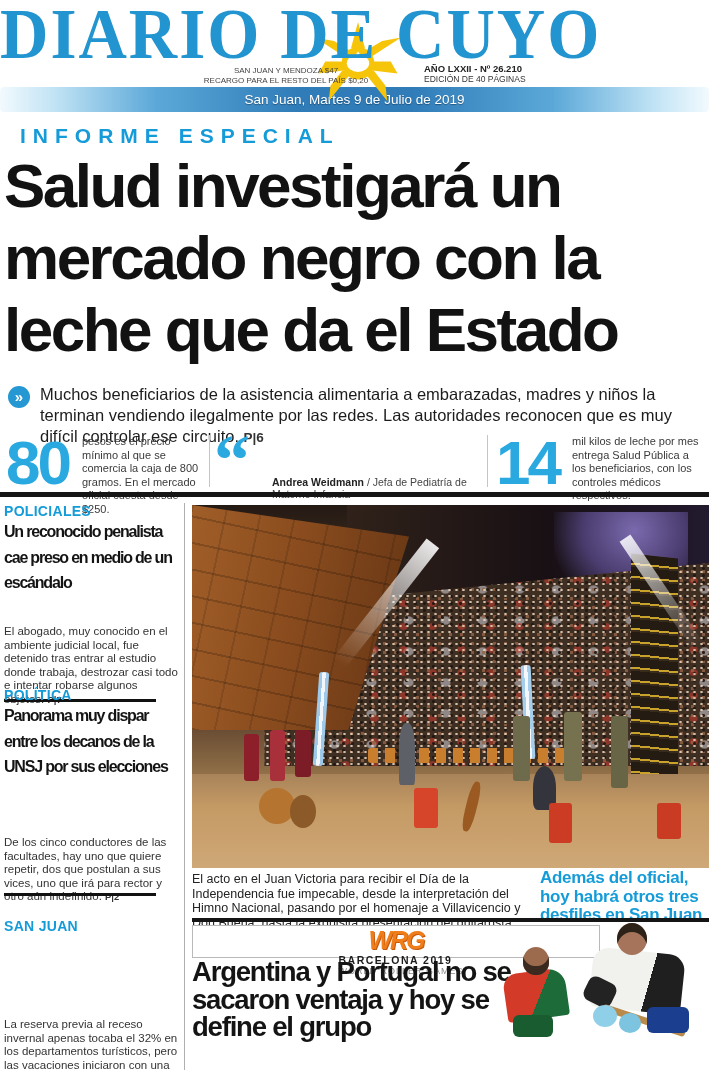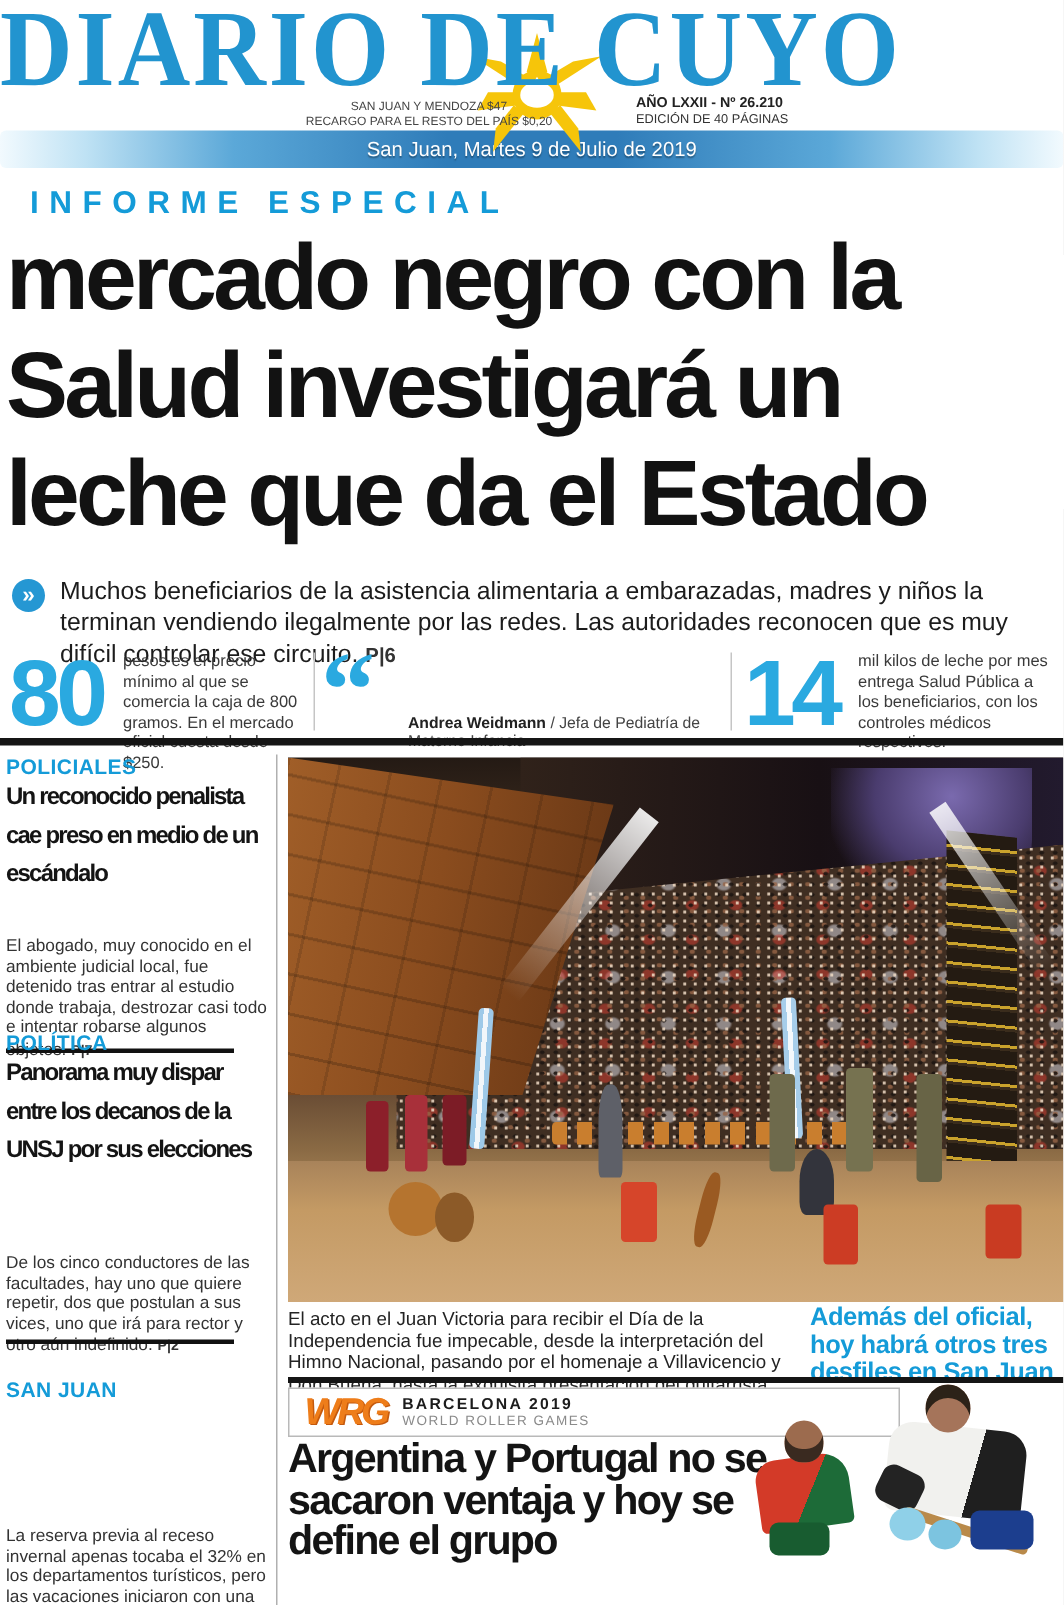--- a/index.html
+++ b/index.html
@@ -112,21 +112,21 @@
     font-size:43px; line-height:46px; letter-spacing:-1px; text-shadow:0 2px 6px rgba(0,0,0,.55); }
 
   
   .caption{ position:absolute; left:192px; top:872px; width:336px; font-size:12.5px; line-height:14.5px; color:#232323; }
   .side-note{ position:absolute; left:540px; top:869px; width:170px; font-weight:bold;
     font-size:17px; line-height:18.5px; color:#149bd8; letter-spacing:-.3px; }
   .main-rule{ position:absolute; left:192px; top:918px; width:517px; height:4px; background:#151515; }
 
   
   .wrg-box{ position:absolute; left:192px; top:925px; width:408px; height:33px; border:1px solid #b9b9b9;
-    display:flex; align-items:center; padding-left:10px; background:#fff; }
+    display:flex; align-items:center; padding-left:10px; background:#fff;flex-direction:column; }
   .wrg-mark{ font-weight:bold; font-style:italic; font-size:25px; color:#ee7d1a; letter-spacing:-2px;
     text-shadow:1px 1px 0 #c55a0e; margin-right:10px; }
   .wrg-lines{ line-height:10.5px; }
   .wrg-l1{ font-weight:bold; font-size:10.5px; letter-spacing:1.5px; color:#1c1c1c; }
   .wrg-l2{ font-size:9px; letter-spacing:1px; color:#8a8a8a; }
   .sp-head{ position:absolute; left:192px; top:958px; width:330px; font-weight:bold; color:#141414;
     font-size:27.5px; line-height:27.5px; letter-spacing:-1.2px; }
   .sp-body{ position:absolute; left:192px; top:1041px; width:512px; font-size:11.5px; line-height:13px; color:#333; }
 
   
@@ -176,22 +176,22 @@
       <div class="b">AÑO LXXII - Nº 26.210</div>
       <div>EDICIÓN DE 40 PÁGINAS</div>
     </div>
     <div class="ribbon">
       <span>San Juan, Martes 9 de Julio de 2019</span>
     </div>
   </header>
 
   <div class="kicker">INFORME ESPECIAL</div>
   <div class="headline">
+    <div>Salud investigará un</div>
     <div>mercado negro con la</div>
-    <div>Salud investigará un</div>
     <div>leche que da el Estado</div>
   </div>
   <div class="deck">
     <span class="deck-ic">»</span>
     <div class="deck-tx"><span>Muchos beneficiarios de la asistencia alimentaria a embarazadas, madres y niños la terminan vendiendo ilegalmente por las redes. Las autoridades reconocen que es muy difícil controlar ese circuito. </span><span class="pref">P|6</span></div>
   </div>
 
   <div class="stats">
     <div class="st-num" style="left:6px;">80</div>
     <div class="st-tx" style="left:82px; top:2px; width:122px;">pesos es el precio mínimo al que se comercia la caja de 800 gramos. En el mercado oficial cuesta desde $250.</div>

